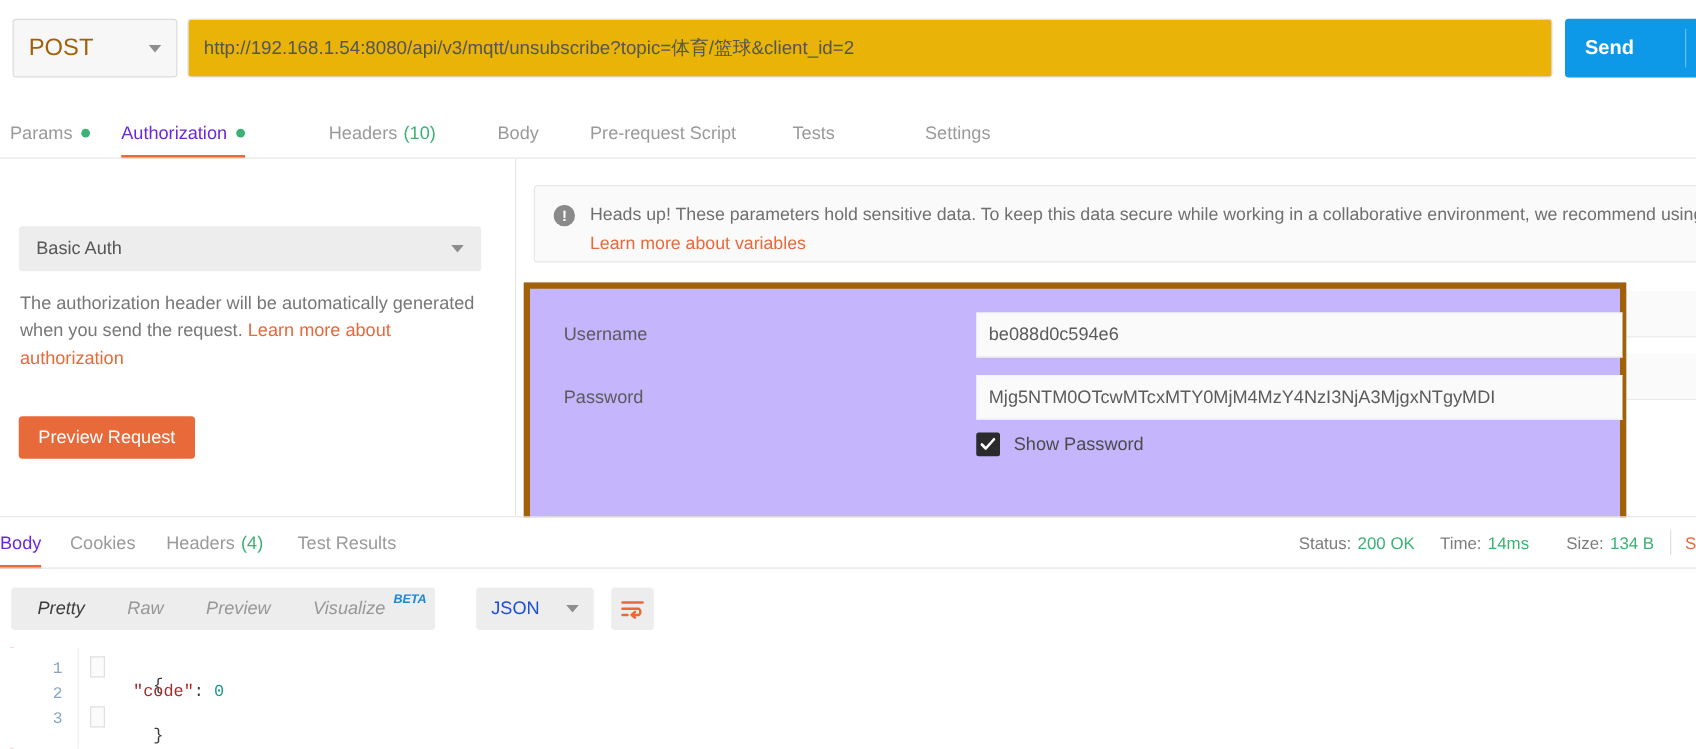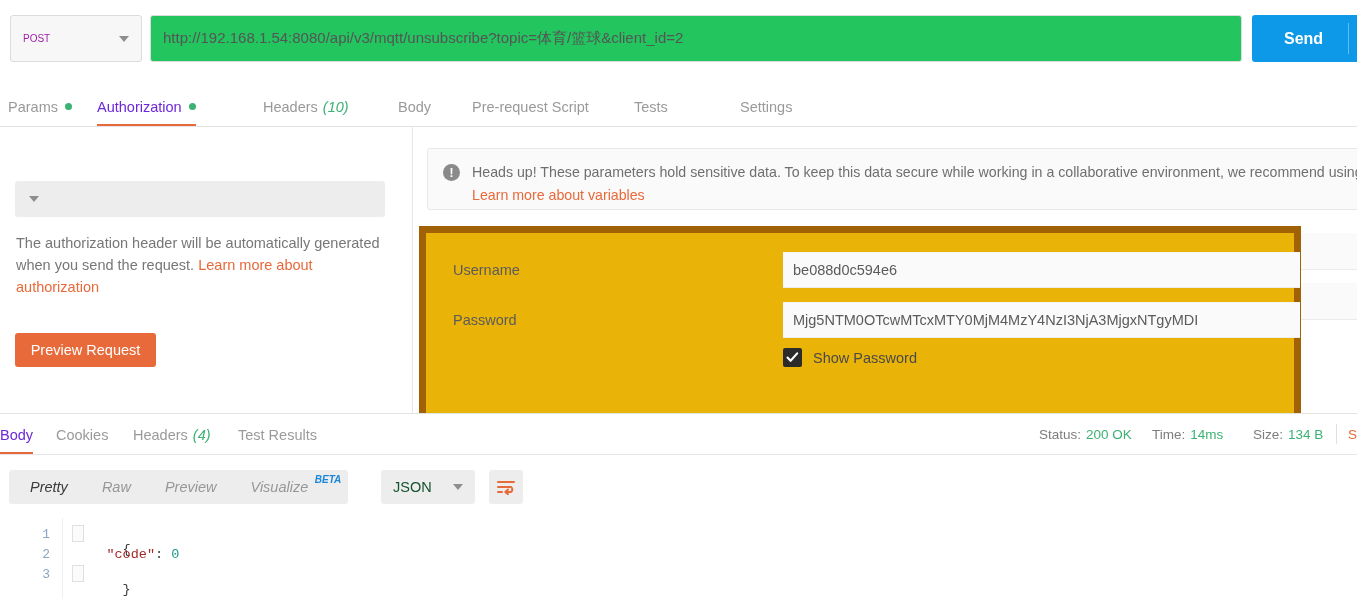--- a/index.html
+++ b/index.html
@@ -14,50 +14,50 @@
   }
   #app { position: relative; width: 1357px; height: 599px; background: #fff; }
 
   
   .urlbar { position: absolute; left: 0; top: 0; width: 1357px; height: 78px; background:#fff; }
   .method-box {
     position: absolute; left: 10px; top: 15px; width: 132px; height: 47px;
     background: #f7f7f7; border: 1px solid #dcdcdc; border-radius: 3px;
     display: flex; align-items: center; padding: 0 12px; cursor: pointer;
   }
-  .method-label { font-size: 10px; color: #a21caf; flex: 1; }
+  .method-label { font-size: 19px; color: #a16207; flex: 1; }
   .caret-dn {
     width: 0; height: 0; border-left: 5px solid transparent; border-right: 5px solid transparent;
     border-top: 6px solid #8e8e8e;
   }
   .url-box {
     position: absolute; left: 150px; top: 15px; width: 1092px; height: 47px;
-    background: #22c55e; border: 1px solid #dcdcdc; border-radius: 3px;
+    background: #eab308; border: 1px solid #dcdcdc; border-radius: 3px;
     display: flex; align-items: center; padding: 0 12px; overflow: hidden;
   }
   .url-text { font-size: 15px; color: #555; white-space: nowrap; }
   .send-btn {
     position: absolute; left: 1252px; top: 15px; width: 122px; height: 47px;
     background: #0d99e8; border-radius: 3px; cursor: pointer;
     display: flex; align-items: center; overflow: hidden;
   }
-  .send-label { color: #fff; font-weight: bold; font-size: 16px; padding-left: 16px; margin-left: 16px; }
+  .send-label { color: #fff; font-weight: bold; font-size: 16px; padding-left: 16px; }
   .send-sep { position: absolute; left: 96px; top: 8px; width: 1px; height: 31px; background: rgba(255,255,255,.35); }
 
   
   .req-tabs { position: absolute; left: 0; top: 86px; width: 1357px; height: 41px; }
   .req-tabs .tabline { position: absolute; left: 0; top: 40px; width: 1357px; height: 1px; background: #e3e3e3; }
   .rtab {
     position: absolute; top: 0; height: 41px; display: flex; align-items: center;
     font-size: 14.5px; color: #9a9a9a; cursor: pointer; white-space: nowrap;
   }
   .rtab.active { color: #6d28d9; }
   .rtab .ul { position: absolute; left: 0; right: 0; bottom: 0; height: 3px; background: #e8693a; }
   .dot-green { width: 7px; height: 7px; border-radius: 50%; background: #3bb273; margin-left: 7px; display: inline-block; }
-  .cnt { color: #3bb273; margin-left: 5px; font-style: italic; }
+  .cnt { color: #3bb273; margin-left: 5px; }
 
   
   .vdiv { position: absolute; left: 412px; top: 127px; width: 1px; height: 286px; background: #e6e6e6; }
   .left-pane { position: absolute; left: 0; top: 127px; width: 412px; height: 286px; background: #fff; }
   .type-label { position: absolute; left: 16px; top: 29px; font-size: 12.5px; font-weight: bold; color: #555; letter-spacing: .4px; margin-top: 44px; }
   .type-select {
     position: absolute; left: 15px; top: 54px; width: 370px; height: 36px;
     background: #ededed; border-radius: 3px; display: flex; align-items: center;
     padding: 0 14px; cursor: pointer;
   }
@@ -82,21 +82,21 @@
   }
   .notice-ic {
     position: absolute; left: 15px; top: 15px; width: 17px; height: 17px; border-radius: 50%;
     background: #8a8a8a; color: #fff; font-size: 12px; font-weight: bold;
     display: flex; align-items: center; justify-content: center; line-height: 1;
   }
   .notice-tx { margin-left: 22px; font-size: 14.2px; line-height: 23px; color: #6f6f6f; width: 980px; }
 
   .auth-card {
     position: absolute; left: 6px; top: 99px; width: 882px; height: 200px;
-    border: 7px solid #a16207; background: #eab308;
+    border: 5px solid #a16207; background: #c4b5fd;
   }
   .ghost-rows { position: absolute; left: 888px; top: 99px; width: 460px; height: 160px; overflow: hidden; }
   .ghost-row { position: absolute; left: 0; width: 460px; height: 1px; background: #eceaea; }
   .ghost-fill { position:absolute; left:0; width:460px; background:#fafafa; }
 
   .frow { position: absolute; left: 0; width: 882px; height: 50px; display: flex; align-items: center; }
   .flabel { position: absolute; left: 27px; font-size: 14.5px; color: #5b5b5b; }
   .fvalue {
     position: absolute; left: 357px; top: 7px; width: 517px; height: 36px;
     background: #fafafa; border-bottom: 1px solid #ededed; border-top: 1px solid #f4f4f4;
@@ -125,21 +125,21 @@
     position: absolute; left: 9px; top: 14px; height: 34px; background: #ededed;
     border-radius: 3px; display: flex; align-items: center; padding: 0 4px;
   }
   .seg-item { height: 34px; display: flex; align-items: center; padding: 0 17px; font-size: 14.5px; color: #979797; cursor: pointer; position: relative; font-style: italic; }
   .seg-item.active { color: #3b3b3b; }
   .beta { position: absolute; right: 3px; top: 4px; font-size: 10px; font-weight: bold; color: #1a87d8; }
   .json-sel {
     position: absolute; left: 381px; top: 14px; width: 94px; height: 34px; background: #ededed;
     border-radius: 3px; display: flex; align-items: center; padding: 0 12px; cursor: pointer;
   }
-  .json-sel .v { flex: 1; font-size: 14.5px; color: #14532d; }
+  .json-sel .v { flex: 1; font-size: 14.5px; color: #1d4ed8; }
   .wrap-btn {
     position: absolute; left: 489px; top: 14px; width: 34px; height: 34px; background: #ededed;
     border-radius: 3px; display: flex; align-items: center; justify-content: center; cursor: pointer;
   }
 
   .code-area { position: absolute; left: 0; top: 518px; width: 1357px; height: 81px; background: #fff; }
   .gutter { position: absolute; left: 0; top: 0; width: 62px; height: 81px; background: #fff; }
   .gutter-line { position: absolute; left: 62px; top: 0; width: 1px; height: 81px; background: #eeeeee; }
   .accent-bar { position: absolute; left: 8px; top: 0; width: 3px; height: 81px; background: #e8693a; }
   .ln { position: absolute; right: 12px; font-size: 13px; color: #8aa6c4; font-family: "Liberation Mono", monospace; }
@@ -197,20 +197,21 @@
     <div class="rtab" style="left:705px;margin-left:35px;">
       <span>Settings</span>
     </div>
     <div class="tabline"></div>
   </div>
 
   <div class="left-pane">
     <div class="type-label">TYPE</div>
 
     <div class="type-select">
+      <span class="v">Basic Auth</span>
       <span class="caret-dn"></span>
     </div>
 
     <div class="auth-desc">
       <span>The authorization header will be automatically generated when you send the request. </span><a class="lnk">Learn more about authorization</a>
     </div>
 
     <div class="preview-btn">
       <span>Preview Request</span>
     </div>

